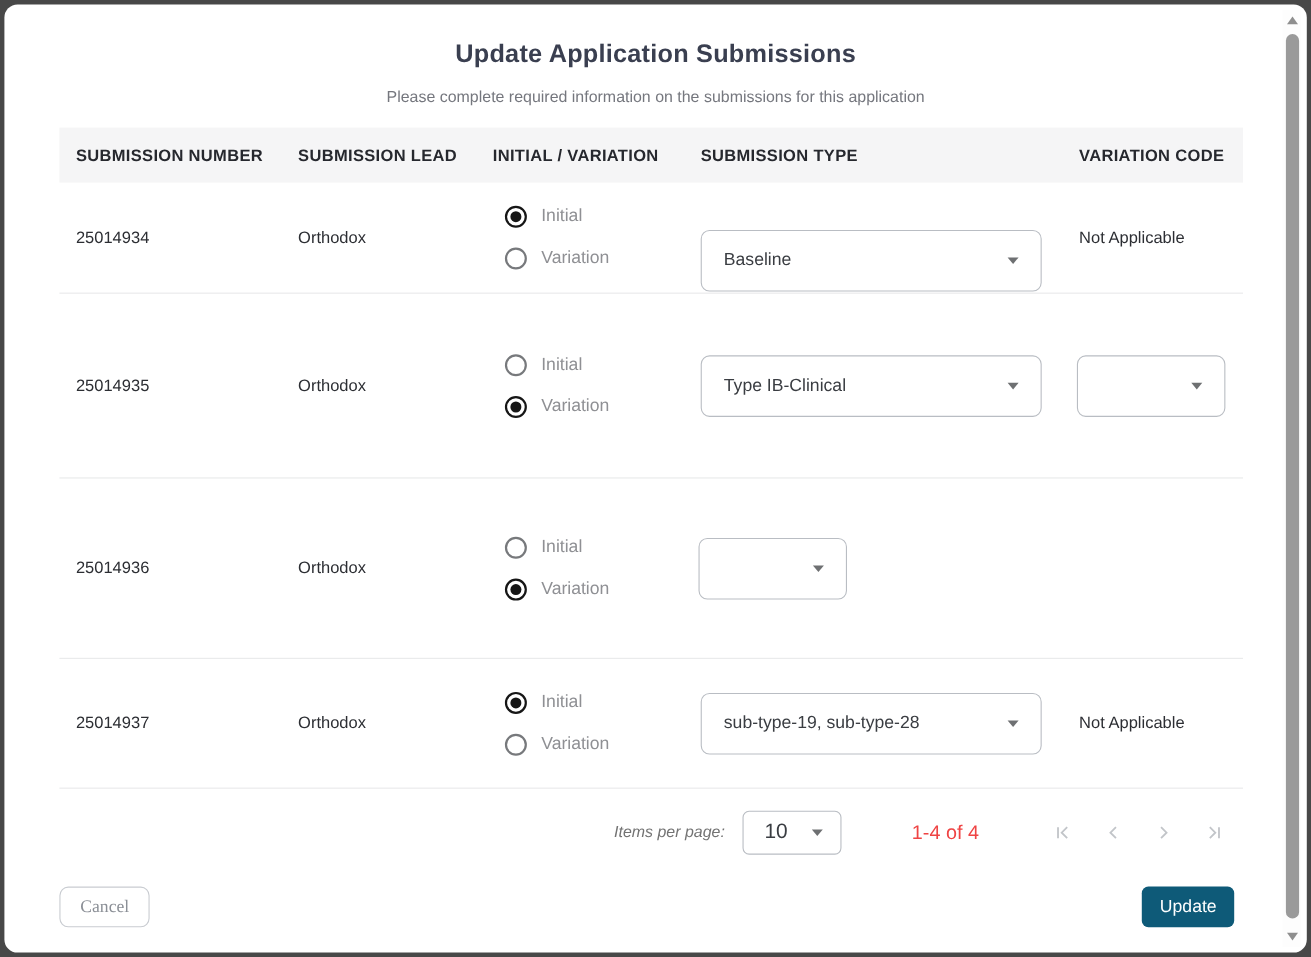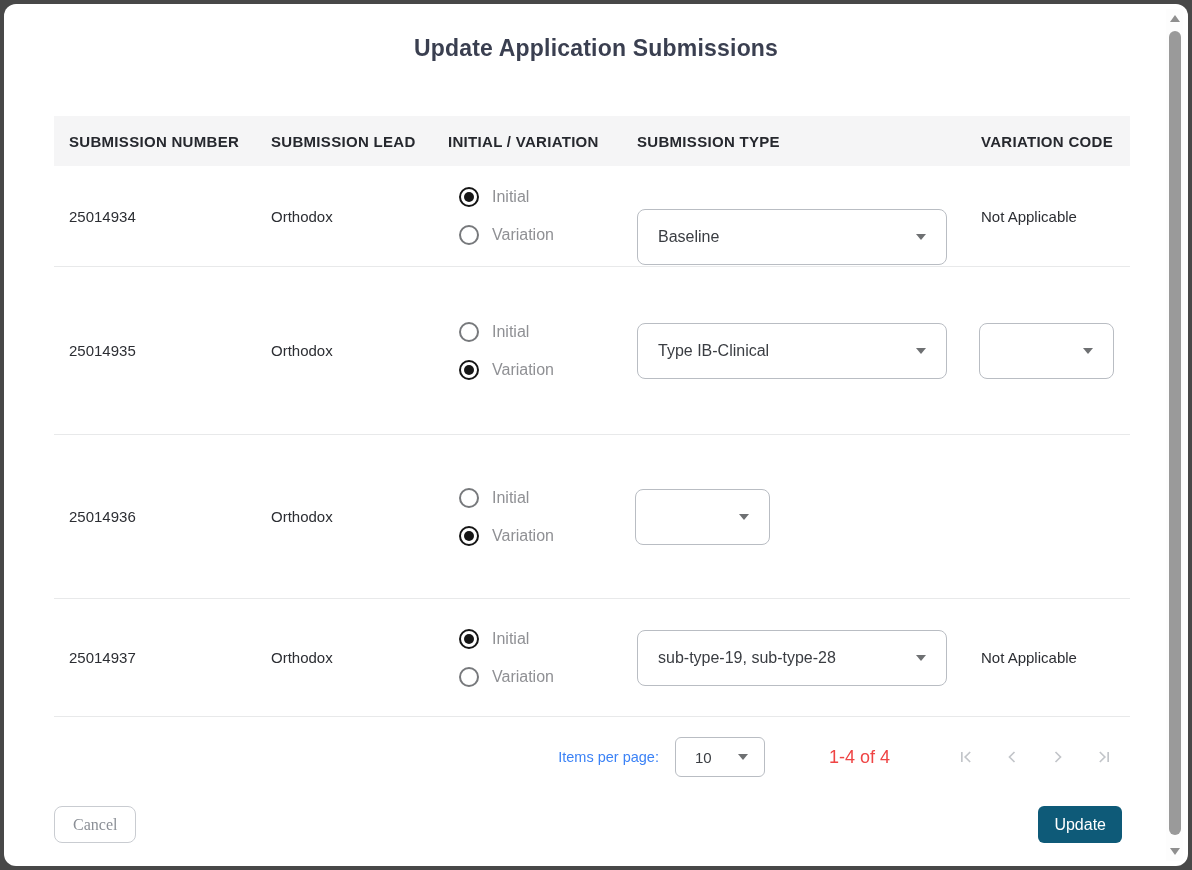--- a/index.html
+++ b/index.html
@@ -96,27 +96,27 @@
     border-right: 5px solid transparent;
     border-top: 6px solid #6e7072;
   }
   .na-text { font-size: 15px; color: #2c2e33; padding-left: 15px; }
   
   .paginator {
     position: absolute;
     left: 50px; top: 714px; width: 1076px; height: 78px;
     display: flex; align-items: center; justify-content: flex-end;
   }
-  .pp-label { font-size: 14.5px; color: #3b82f6; }
+  .pp-label { font-size: 14.5px; color: #737373; font-style: italic; }
   .pp-select {
     position: relative; margin-left: 16px;
     width: 90px; height: 40px;
     border: 1px solid #b9bdc3; border-radius: 6px;
     display: flex; align-items: center; padding-left: 19px;
-    font-size: 15px; color: #3a3d42; cursor: pointer;
+    font-size: 19px; color: #3a3d42; cursor: pointer;
   }
   .pp-select .caret { right: 16px; }
   .pp-range { font-size: 18px; color: #ef4444; margin-left: 64px; }
   .nav-icons { display: flex; align-items: center; gap: 22px; margin-left: 64px; margin-right: 14px; }
   .nav-btn {
     width: 24px; height: 24px; display: flex; align-items: center; justify-content: center;
     cursor: default;
   }
   .nav-btn svg { stroke: #c2c5c9; fill: none; stroke-width: 2; }
   
@@ -151,20 +151,21 @@
     position: absolute; left: 2.5px; top: 22px; bottom: 26px; width: 12px;
     background: #9a9a9a; border-radius: 7px; cursor: pointer;
   }
 </style>
 </head>
 <body>
 
 <div class="modal">
 
   <div class="dialog-title">Update Application Submissions</div>
+  <div class="dialog-subtitle">Please complete required information on the submissions for this application</div>
 
   <div class="table">
 
     <div class="t-row t-head">
       <div class="cell">SUBMISSION NUMBER</div>
       <div class="cell">SUBMISSION LEAD</div>
       <div class="cell">INITIAL / VARIATION</div>
       <div class="cell">SUBMISSION TYPE</div>
       <div class="cell">VARIATION CODE</div>
     </div>

